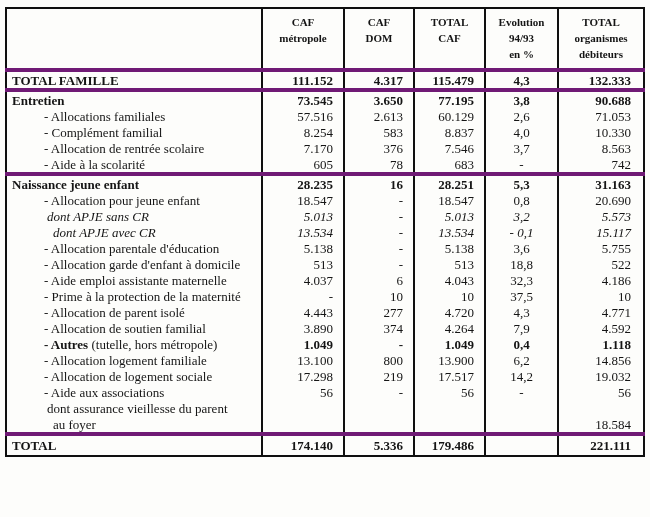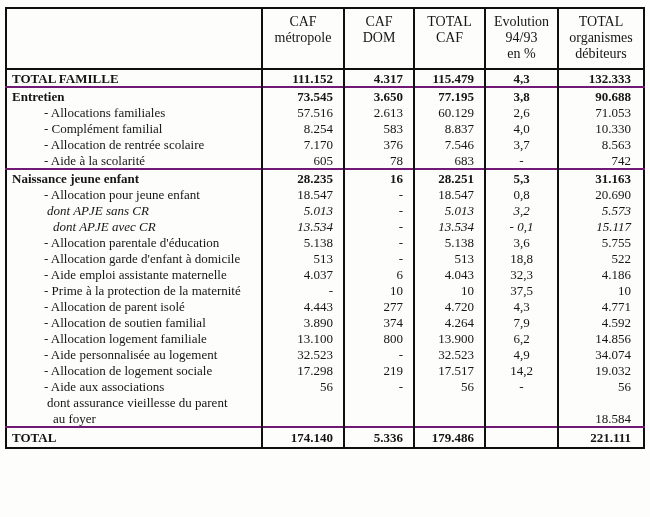--- a/index.html
+++ b/index.html
@@ -29,38 +29,38 @@
     white-space: nowrap;
   }
   
   th + th, td + td { border-left: 2px solid #0f0f0f; }
 
   thead th {
     height: 54px;
     vertical-align: top;
     padding-top: 5px;
     text-align: center;
-    font-weight: normal;
-    font-size: 14px;
+    font-weight: bold;
+    font-size: 11px;
     line-height: 16px;
     border-bottom: 2px solid #0f0f0f;
   }
   tbody td { height: 16px; line-height: 15px; vertical-align: middle; }
 
   td.label { text-align: left; padding-left: 5px; }
   td.ind1  { padding-left: 37px; }
   td.ind2  { padding-left: 40px; }
   td.ind3  { padding-left: 46px; }
   td.num   { text-align: right; padding-right: 10px; }
   td.evo   { text-align: center; }
   td.last  { padding-right: 12px; }
 
   tr.bold td { font-weight: bold; }
   tr.italic td { font-style: italic; }
-  tr.rule td { border-top: 2px solid #701a75; }
+  tr.rule td { border-top: 4px solid #701a75; }
   tr.total-row td { height: 19px; }
   span.lbl2 { font-weight: normal; }
 </style>
 </head>
 <body>
 
 <div class="page">
   <table class="caf">
     <colgroup>
       <col style="width:256px">
@@ -202,35 +202,35 @@
     <td class="num last">4.771</td>
   </tr>
         <tr>
     <td class="label ind1"><span class="lbl">- Allocation de soutien familial</span><span class="lbl2"></span></td>
     <td class="num">3.890</td>
     <td class="num">374</td>
     <td class="num">4.264</td>
     <td class="evo">7,9</td>
     <td class="num last">4.592</td>
   </tr>
+        <tr class="bold">
+    <td class="label ind1"><span class="lbl">- Autres </span><span class="lbl2">(tutelle, hors métropole)</span></td>
+    <td class="num">1.049</td>
+    <td class="num">-</td>
+    <td class="num">1.049</td>
+    <td class="evo">0,4</td>
+    <td class="num last">1.118</td>
+  </tr>
         <tr>
     <td class="label ind1"><span class="lbl">- Allocation logement familiale</span><span class="lbl2"></span></td>
     <td class="num">13.100</td>
     <td class="num">800</td>
     <td class="num">13.900</td>
     <td class="evo">6,2</td>
     <td class="num last">14.856</td>
-  </tr>
-        <tr>
-    <td class="label ind1"><span class="lbl">- Aide personnalisée au logement</span><span class="lbl2"></span></td>
-    <td class="num">32.523</td>
-    <td class="num">-</td>
-    <td class="num">32.523</td>
-    <td class="evo">4,9</td>
-    <td class="num last">34.074</td>
   </tr>
         <tr>
     <td class="label ind1"><span class="lbl">- Allocation de logement sociale</span><span class="lbl2"></span></td>
     <td class="num">17.298</td>
     <td class="num">219</td>
     <td class="num">17.517</td>
     <td class="evo">14,2</td>
     <td class="num last">19.032</td>
   </tr>
         <tr>

